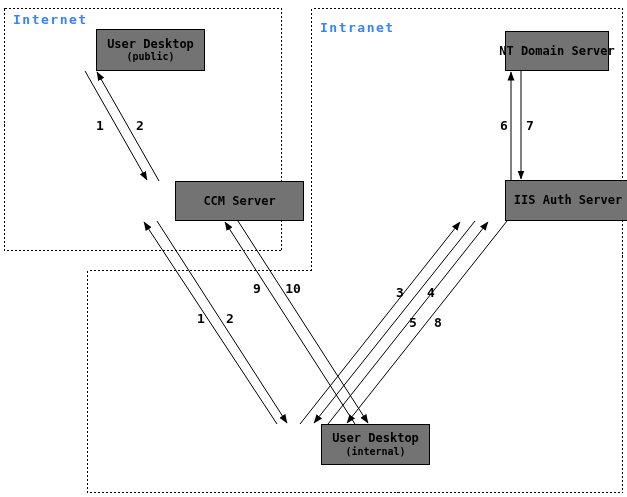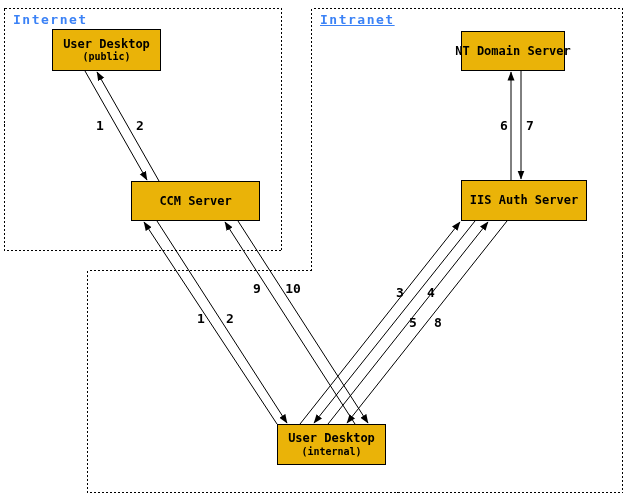--- a/index.html
+++ b/index.html
@@ -3,23 +3,23 @@
 <meta charset="utf-8">
 <style>
   html,body{margin:0;padding:0;background:#fff;}
   .canvas{
     position:relative;width:627px;height:497px;background:#fff;
     font-family:"DejaVu Sans Mono","Liberation Mono",monospace;
     overflow:hidden;
   }
   .canvas svg{position:absolute;left:0;top:0;z-index:1;}
   .node{
-    position:absolute;z-index:2;border:1px solid #000;background:#eab308;
+    position:absolute;z-index:2;border:1px solid #000;background:#737373;
     display:flex;flex-direction:column;align-items:center;justify-content:center;
-    font-weight:bold;color:#000;box-sizing:border-box;text-align:center;
+    font-weight:bold;color:#000;box-sizing:border-box;text-align:center;margin-left:44px;
   }
   .node .title{font-size:12px;line-height:1.2;white-space:nowrap;}
   .node .sub{font-size:10px;line-height:1.2;white-space:nowrap;}
   .node .sub:empty{display:none;}
   .zone-label{
     position:absolute;z-index:2;font-size:13px;font-weight:bold;color:#3b82f6;
     letter-spacing:1.5px;white-space:nowrap;
   }
   .edge-label{
     font-size:13px;font-weight:bold;fill:#000;
@@ -77,21 +77,21 @@
       <text class="edge-label" x="293" y="293">10</text>
 
       <text class="edge-label" x="400" y="297">3</text>
       <text class="edge-label" x="431" y="297">4</text>
       <text class="edge-label" x="413" y="327">5</text>
       <text class="edge-label" x="438" y="327">8</text>
     </g>
   </svg>
 
   <div class="zone-label" style="left:13px;top:12px;">Internet</div>
-  <div class="zone-label" style="left:320px;top:12px;text-decoration:underline;">Intranet</div>
+  <div class="zone-label" style="left:320px;top:20px;">Intranet</div>
 
   <div class="node" style="left:52px;top:29px;width:109px;height:42px;">
     <span class="title">User Desktop</span>
     <span class="sub">(public)</span>
   </div>
 
   <div class="node" style="left:461px;top:31px;width:104px;height:40px;">
     <span class="title">NT Domain Server</span>
 
   </div>

